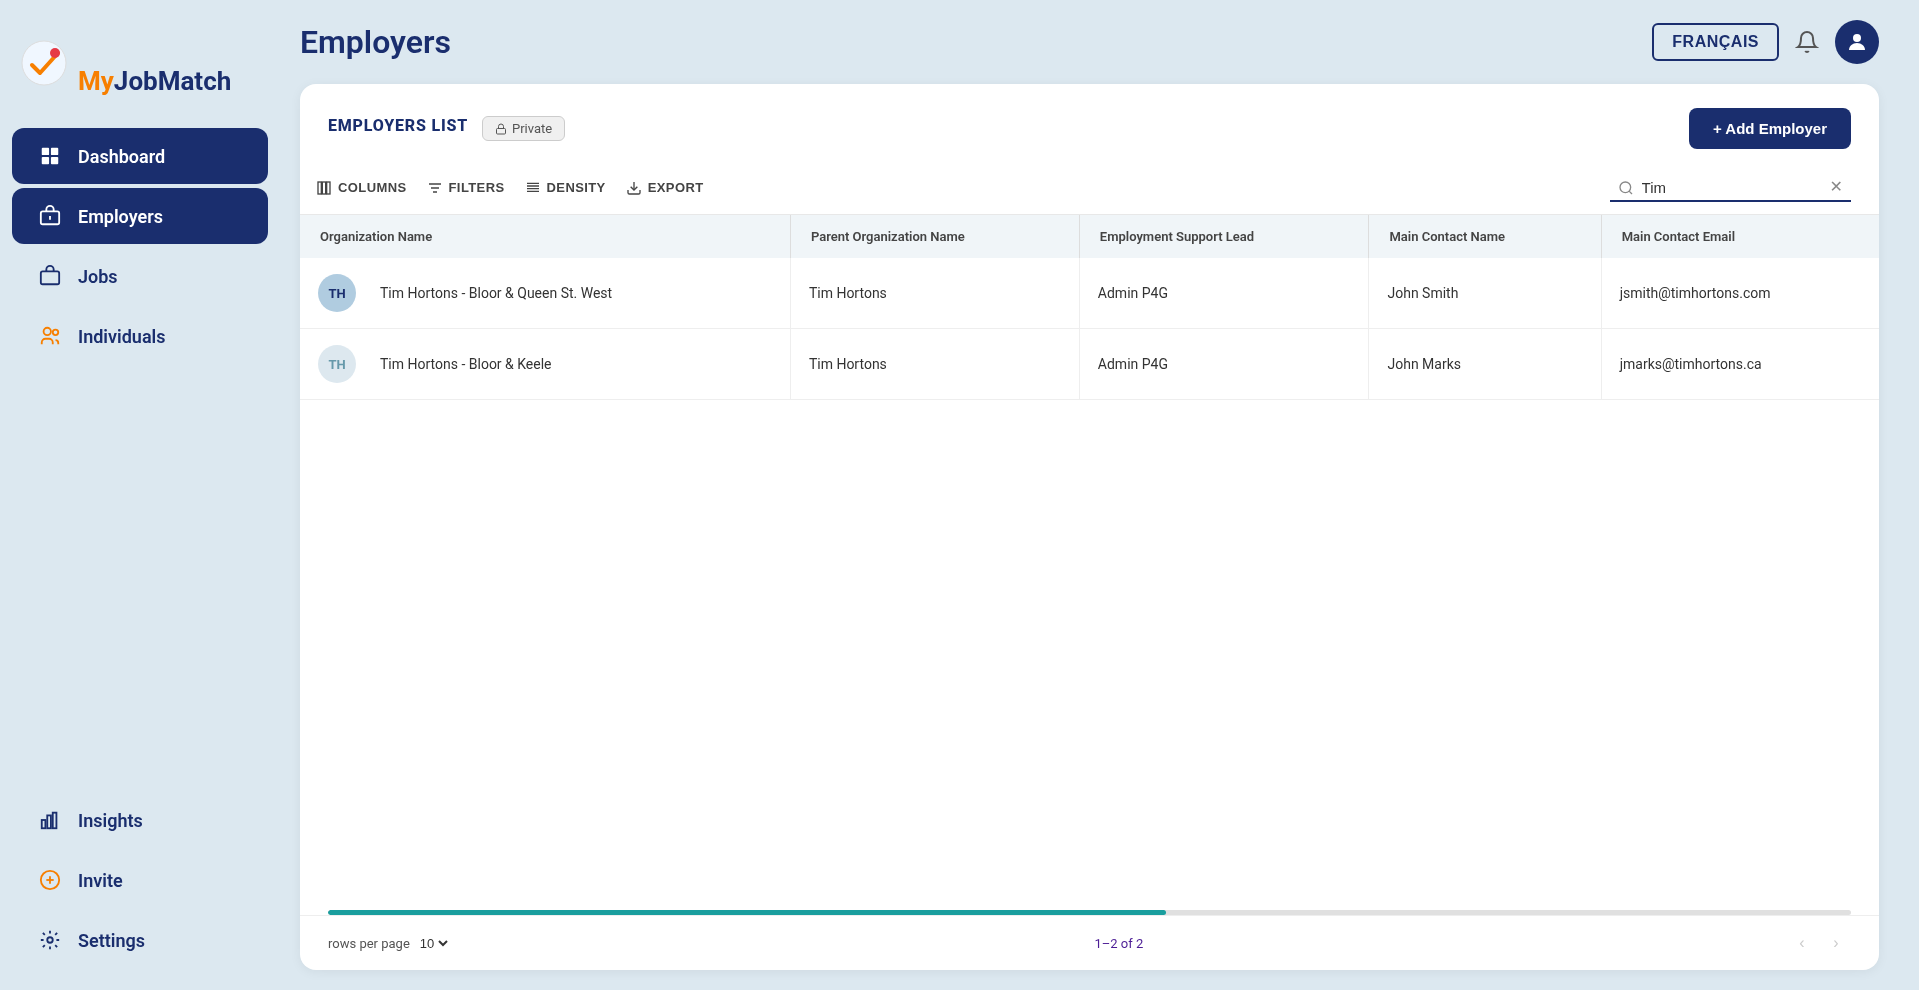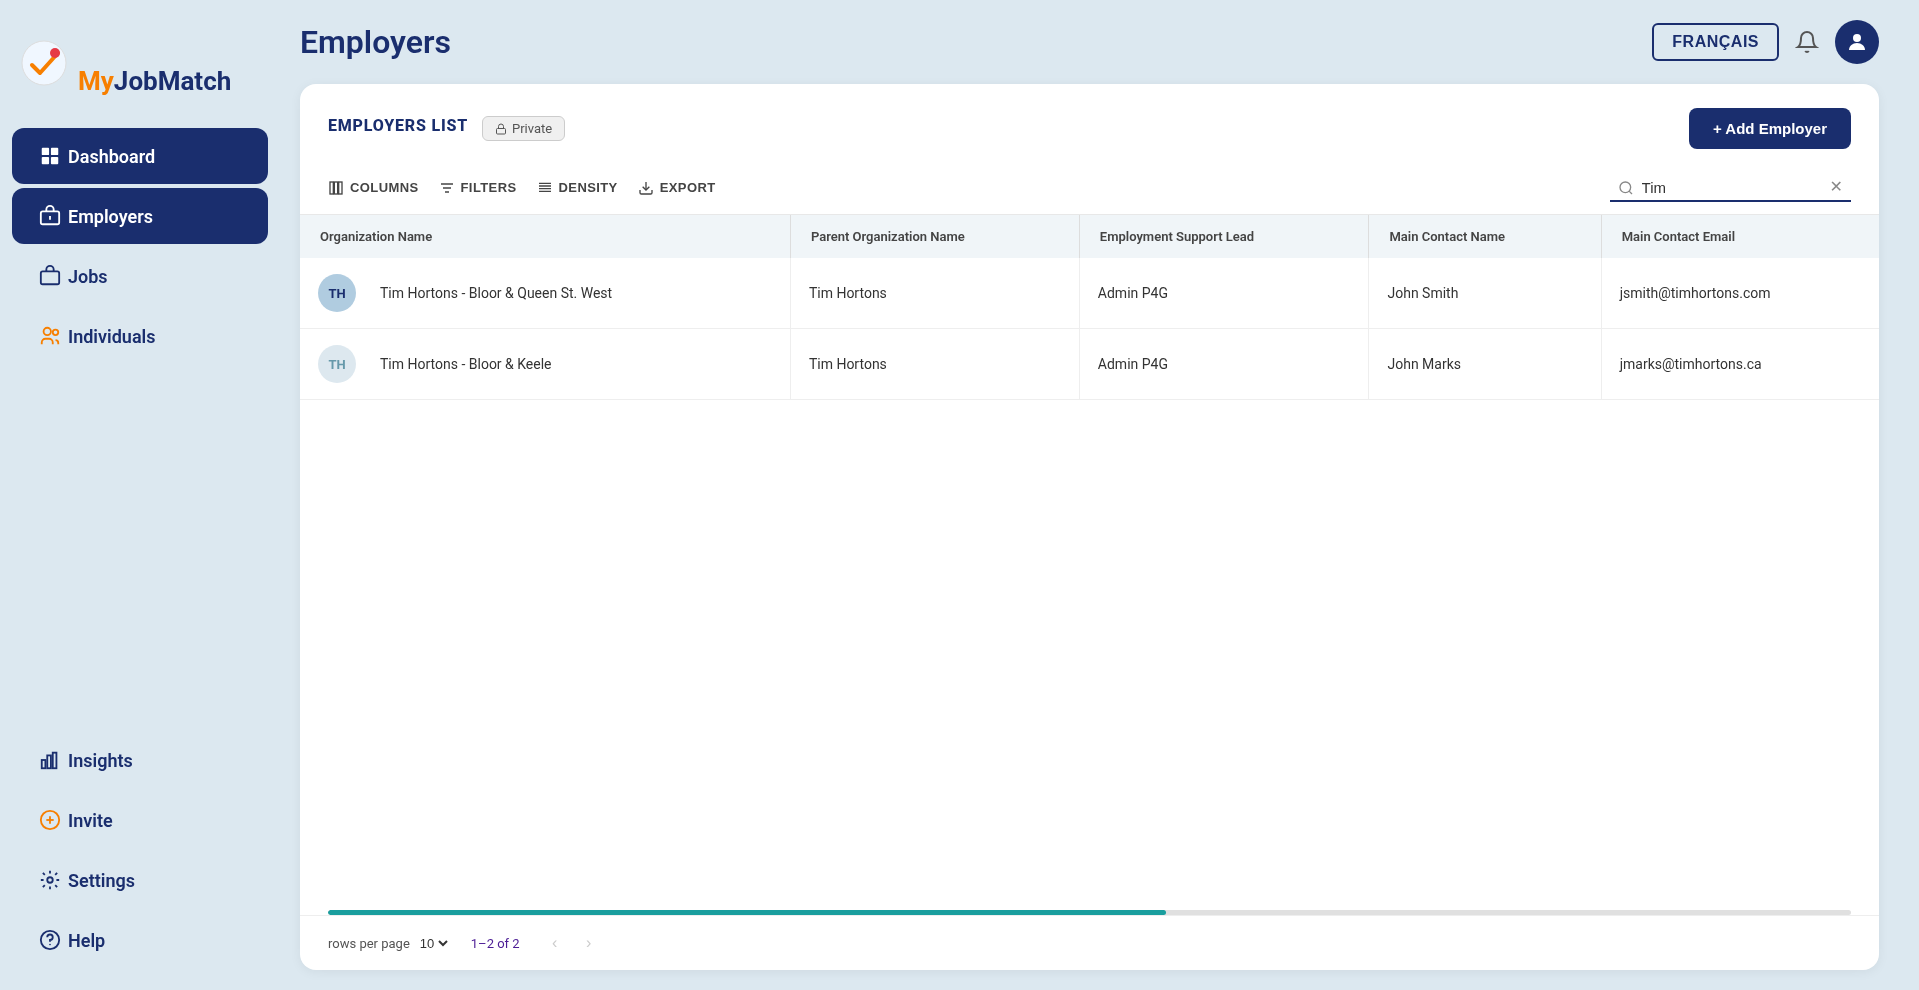--- a/index.html
+++ b/index.html
@@ -35,21 +35,21 @@
       font-weight: 700;
       margin-top: 36px;
     }
     .logo-my { color: #f77f00; }
     .logo-job { color: #1a2e6e; }
     .logo-match { color: #1a2e6e; }
 
     .nav-item {
       display: flex;
       align-items: center;
-      gap: 4px;
+      gap: 14px;
       padding: 14px 24px;
       cursor: pointer;
       border-radius: 12px;
       margin: 2px 12px;
       color: #1a2e6e;
       font-size: 18px;
       font-weight: 600;
       text-decoration: none;
     }
     .nav-item.active {
@@ -178,21 +178,21 @@
       display: flex;
       align-items: center;
       gap: 8px;
     }
 
     
     .table-toolbar {
       display: flex;
       align-items: center;
       justify-content: space-between;
-      padding: 8px 28px 12px 28px;
+      padding: 8px 28px 12px 16px;
       border-bottom: 1px solid #e8e8e8;
     }
     .toolbar-left {
       display: flex;
       align-items: center;
       gap: 20px;
     }
     .toolbar-btn {
       display: flex;
       align-items: center;
@@ -285,21 +285,21 @@
     .org-avatar.dim {
       background: #dde8ef;
       color: #6699aa;
     }
 
     
     .table-footer {
       padding: 12px 28px;
       display: flex;
       align-items: center;
-      justify-content: flex-start;
+      justify-content: space-between;
       gap: 20px;
       border-top: 1px solid #eee;
     }
     .scroll-bar-wrapper {
       padding: 6px 28px 0 28px;
     }
     .scroll-bar-track {
       height: 5px;
       background: #e0e0e0;
       border-radius: 3px;
@@ -437,30 +437,20 @@
   <div class="nav-item">
     <span class="nav-icon">
       <svg width="22" height="22" viewBox="0 0 24 24" fill="none" stroke="#1a2e6e" stroke-width="2">
           <circle cx="12" cy="12" r="3"></circle>
           <path d="M12 2v3M12 19v3M4.22 4.22l2.12 2.12M17.66 17.66l2.12 2.12M2 12h3M19 12h3M4.22 19.78l2.12-2.12M17.66 6.34l2.12-2.12"></path>
         </svg>
     </span>
     <span>Settings</span>
   </div>
 
-  <div class="nav-item">
-    <span class="nav-icon">
-      <svg width="22" height="22" viewBox="0 0 24 24" fill="none">
-          <circle cx="12" cy="12" r="10" stroke="#1a2e6e" stroke-width="2"></circle>
-          <path d="M9 9a3 3 0 1 1 3 3v2" stroke="#1a2e6e" stroke-width="2"></path>
-          <circle cx="12" cy="17" r="0.5" fill="#1a2e6e" stroke="#1a2e6e"></circle>
-        </svg>
-    </span>
-    <span>Help</span>
-  </div>
 </div>
 
 <div class="main-content">
 
   <div class="header">
     <h1 class="header-title">Employers</h1>
     <div class="header-actions">
       <button class="btn-francais">FRANÇAIS</button>
       <button class="notif-btn">
         <svg width="24" height="24" viewBox="0 0 24 24" fill="none" stroke="#555" stroke-width="2">

